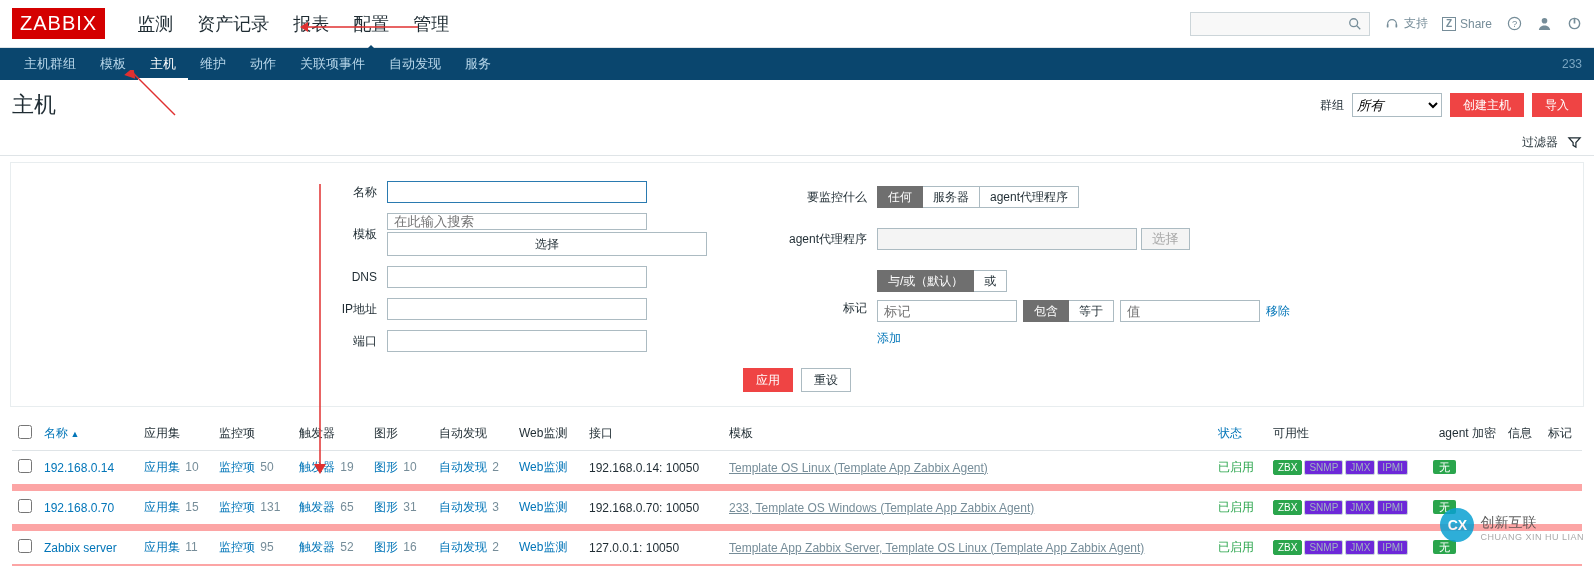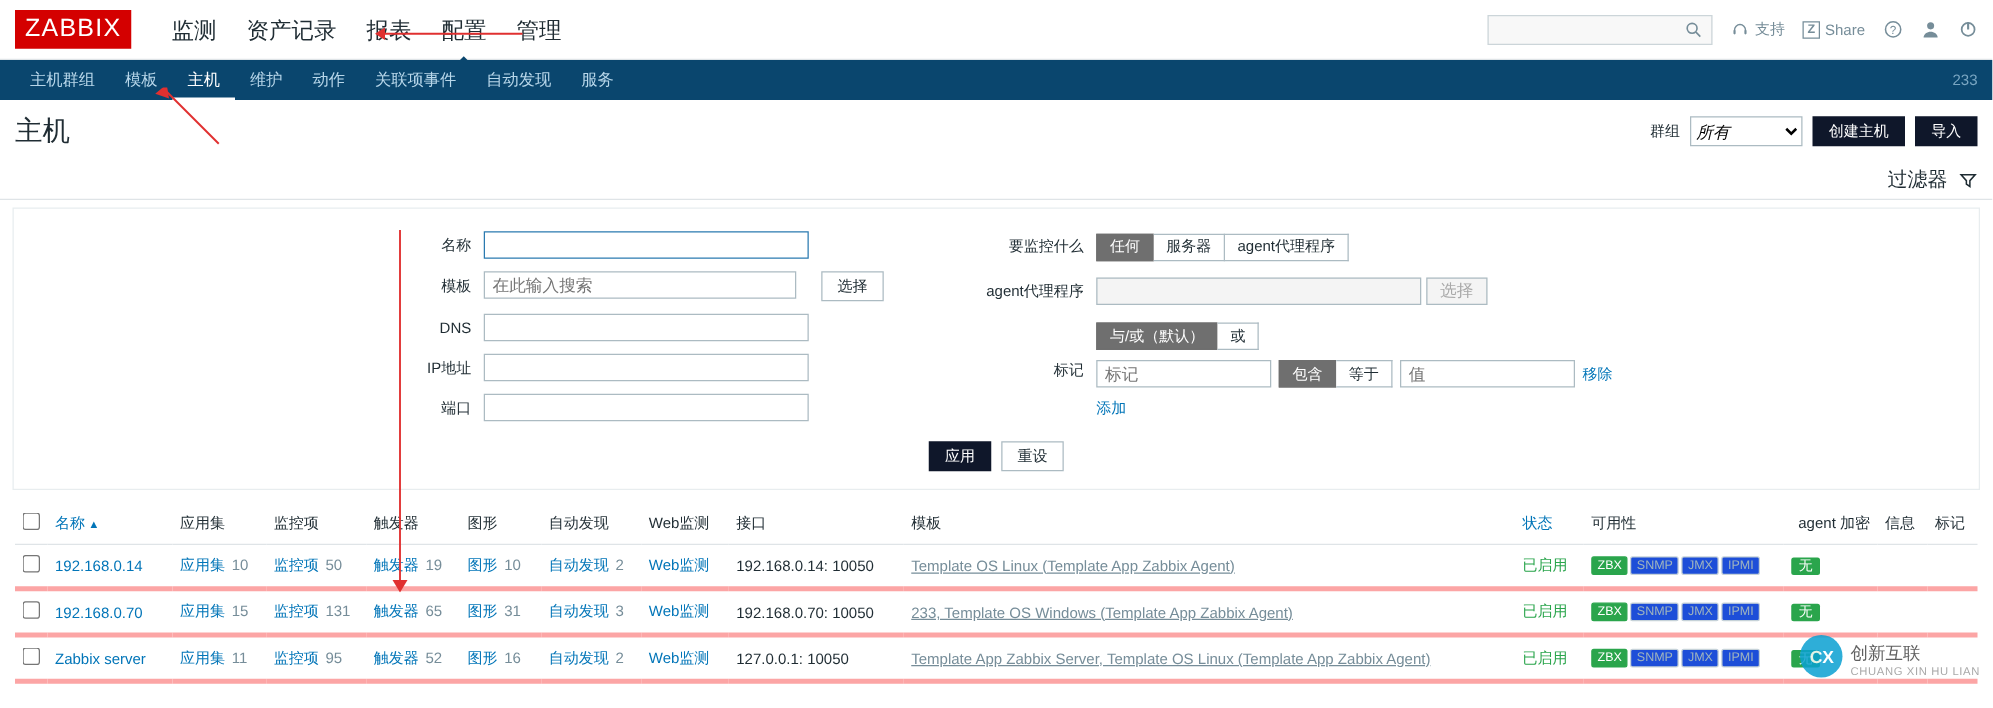--- a/index.html
+++ b/index.html
@@ -23,59 +23,59 @@
 .subnav-item.active { color:#fff; border-bottom:3px solid #fff; padding-bottom:5px; }
 .subnav-count { position:absolute; right:12px; color:#7aa6c2; font-size:12px; }
 
 
 .pagehdr { display:flex; align-items:center; padding:10px 12px; }
 .page-title { font-size:22px; font-weight:normal; }
 .pagehdr-right { margin-left:auto; display:flex; align-items:center; gap:8px; }
 .lbl { font-size:12px; color:#1f2c33; }
 select.groupsel { height:24px; border:1px solid #acbbc2; min-width:90px; background:#fff;font-style:italic; }
 .btn { height:24px; padding:0 12px; border:1px solid transparent; cursor:pointer; font-size:12px; }
-.btn-blue { background:#0f172a; color:#fff; }
+.btn-blue { background:#ef4444; color:#fff; }
 .btn-grey { border-color:#acbbc2; background:#fff; color:#1f2c33; }
 
 
 .filterbar { display:flex; justify-content:flex-end; padding:4px 12px; border-bottom:1px solid #dfe4e7; align-items:center; gap:8px; }
-.filterbar .flabel { font-size:16px; }
+.filterbar .flabel { font-size:12px; }
 
 
 .filterpanel { background:#fff; margin:6px 10px 10px; border:1px solid #e8edef; padding:18px 0 14px; }
 .filtergrid { display:flex; justify-content:center; gap:60px; }
 .fcol { display:grid; grid-template-columns:90px 320px; row-gap:10px; align-items:center; }
 .fcol .fl { text-align:right; padding-right:10px; color:#1f2c33; }
 .fcol input[type=text] { height:22px; border:1px solid #acbbc2; padding:0 6px; width:260px; }
 .wide { width:260px; }
-.withbtn { display:flex; gap:20px; }
+.withbtn { display:flex; gap:2px;flex-direction:column; }
 .withbtn input { flex:1; }
 .seg { display:flex; }
 .seg-btn { height:22px; padding:0 10px; border:1px solid #acbbc2; background:#fff; font-size:12px; display:flex; align-items:center; }
 .seg-btn + .seg-btn { border-left:none; }
 .seg-btn.on { background:#6f6f6f; color:#fff; border-color:#6f6f6f; }
 .proxybar { display:flex; gap:4px; }
 .proxybar .pbox { width:260px; height:22px; border:1px solid #acbbc2; background:#f4f4f4; }
 .proxybar .pbtn { height:22px; padding:0 10px; border:1px solid #acbbc2; background:#f4f4f4; color:#a9a9a9; }
 .tagrow { display:flex; gap:6px; align-items:center; }
 .tagrow input.tag { width:140px; height:22px; border:1px solid #acbbc2; padding:0 6px; }
 .tagrow input.val { width:140px; height:22px; border:1px solid #acbbc2; padding:0 6px; }
 .linkish { color:#0275b8; cursor:pointer; }
 .filteractions { display:flex; justify-content:center; gap:8px; margin-top:16px; }
 
 
 .tblwrap { padding:0 12px 20px; }
 table.hosts { width:100%; border-collapse:collapse; }
 table.hosts th { text-align:left; font-weight:normal; color:#1f2c33; padding:8px 6px; border-bottom:1px solid #dfe4e7; font-size:12px; }
-table.hosts td { padding:8px 6px; border-bottom:4px solid #fca5a5; font-size:12px; vertical-align:middle; }
+table.hosts td { padding:8px 6px; border-bottom:7px solid #fca5a5; font-size:12px; vertical-align:middle; }
 .sort-asc::after { content:" ▲"; font-size:9px; color:#0275b8; }
 .cnt { color:#768d99; margin-left:2px; }
 .status-en { color:#2aa54c; }
 .avail { display:flex; gap:2px; }
-.chip { font-size:10px; padding:1px 4px; border:1px solid #c6d2d8; color:#9fb4be; border-radius:2px; background:#1d4ed8; }
+.chip { font-size:10px; padding:1px 4px; border:1px solid #c6d2d8; color:#9fb4be; border-radius:2px; background:#6d28d9; }
 .chip.on { background:#2aa54c; color:#fff; border-color:#2aa54c; }
 .enc-no { background:#2aa54c; color:#fff; font-size:11px; padding:1px 6px; border-radius:2px; }
 input[type=checkbox]{ width:14px; height:14px; }
 .col-link { color:#0275b8; }
 .tmpl { color:#768d99;text-decoration:underline; }
 
 
 .arrow { position:absolute; pointer-events:none; }
 .arrow svg line, .arrow svg path { stroke:#e03030; stroke-width:1.5; fill:none; }
 .arrow svg polygon { fill:#e03030; }

